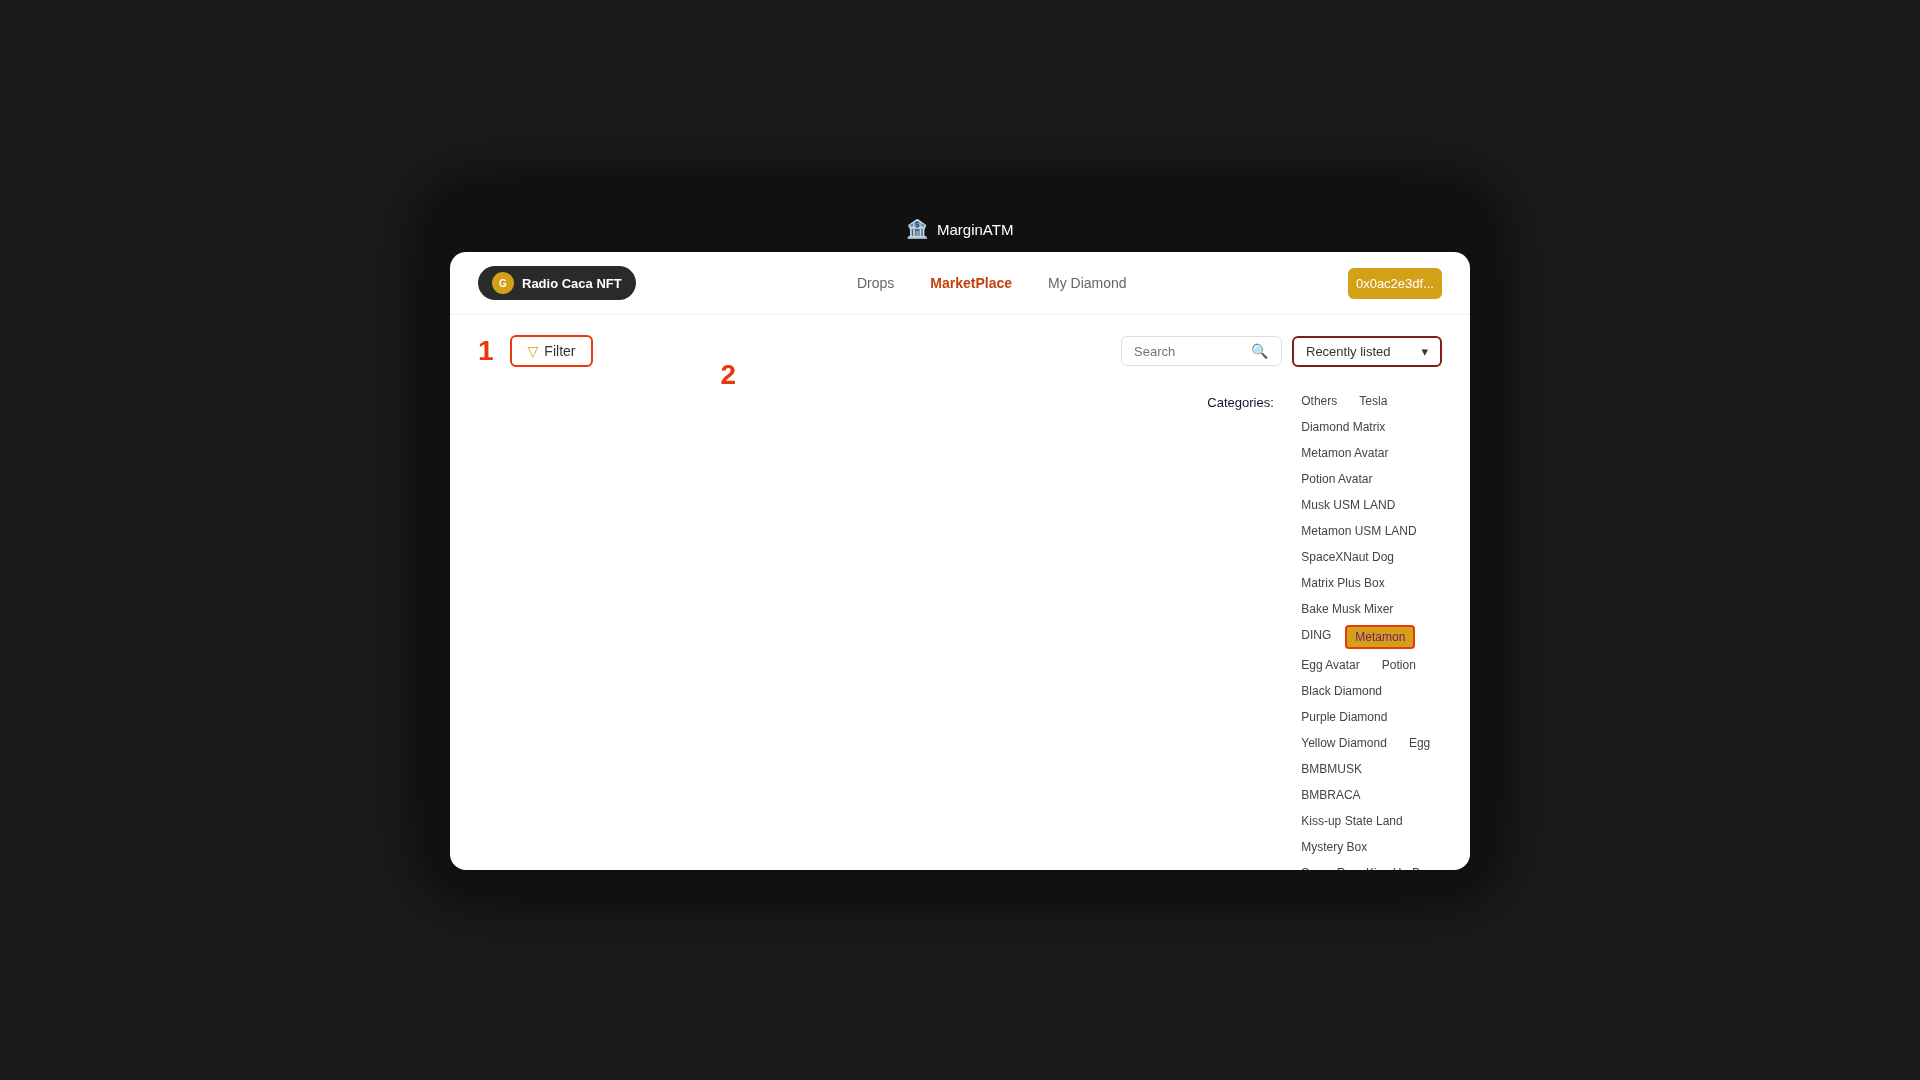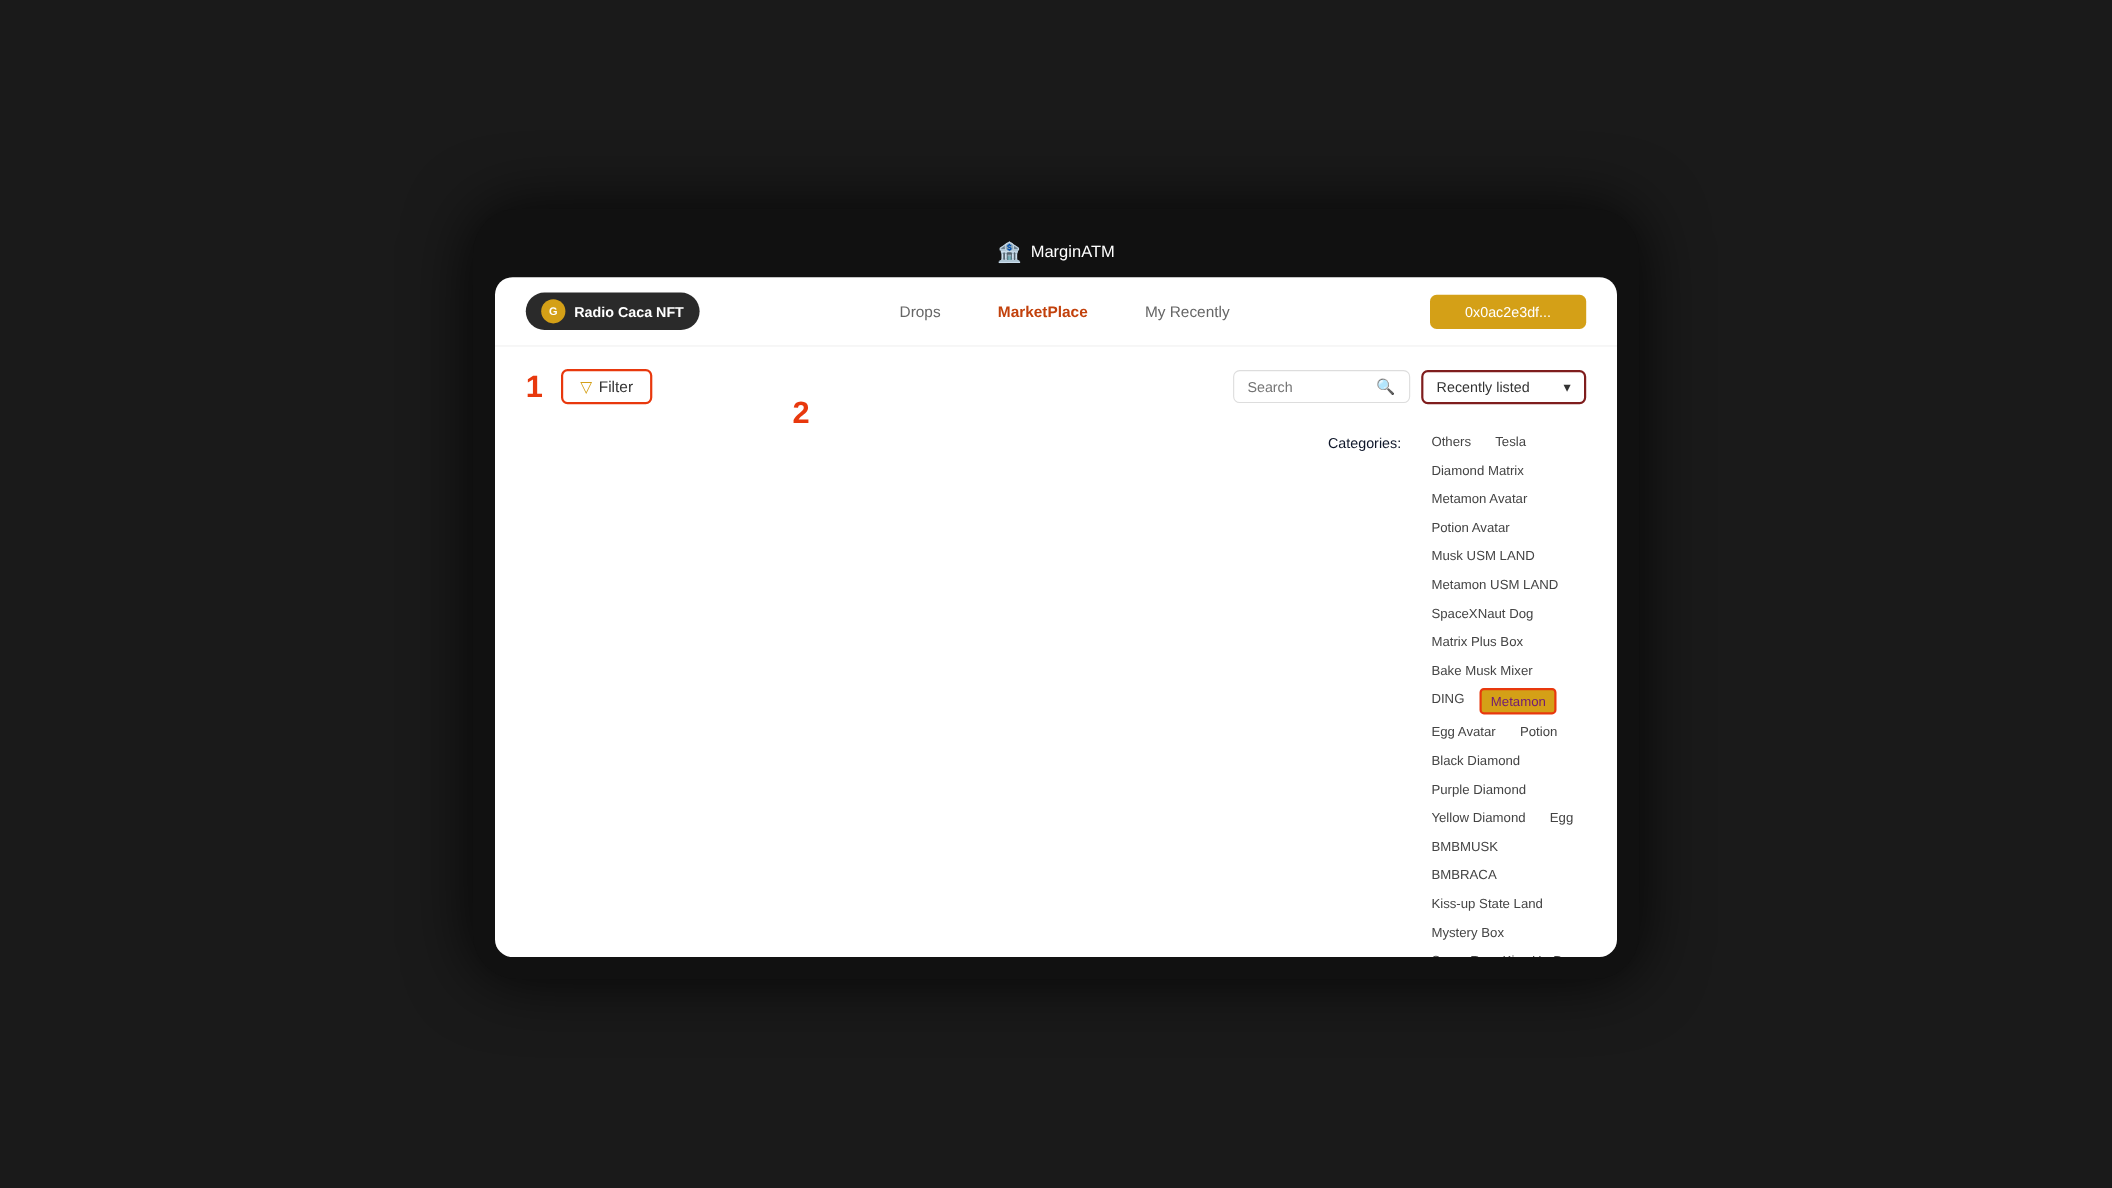--- a/index.html
+++ b/index.html
@@ -75,42 +75,42 @@
       display: flex;
       align-items: center;
       justify-content: center;
       font-size: 10px;
       color: #fff;
       font-weight: bold;
     }
 
     .nav-links {
       display: flex;
-      gap: 52px;
+      gap: 36px;
       align-items: center;
     }
 
     .nav-link {
       font-size: 14px;
       color: #666;
       cursor: pointer;
       text-decoration: none;
     }
 
     .nav-link.active {
       color: #c2410c;
       font-weight: 700;
     }
 
     .wallet-btn {
       background: #d4a017;
       color: #fff;
       border: none;
       border-radius: 6px;
-      padding: 8px 32px;
+      padding: 8px 8px;
       font-size: 13px;
       cursor: pointer;
       font-weight: 500;
     }
 
     
     .main-content {
       flex: 1;
       padding: 20px 28px;
       overflow-y: auto;
@@ -258,21 +258,21 @@
 
     <div class="header">
       <div class="logo-badge">
         <div class="logo-circle">G</div>
         <span>Radio Caca NFT</span>
       </div>
 
       <nav class="nav-links">
         <a class="nav-link">Drops</a>
         <a class="nav-link active">MarketPlace</a>
-        <a class="nav-link">My Recently</a>
+        <a class="nav-link">My Diamond</a>
       </nav>
 
       <button class="wallet-btn">0x0ac2e3df...</button>
     </div>
 
     <div class="main-content">
 
       <div class="controls-row">
         <div style="display:flex;align-items:center;gap:8px;">
           <span class="step-number">1</span>

